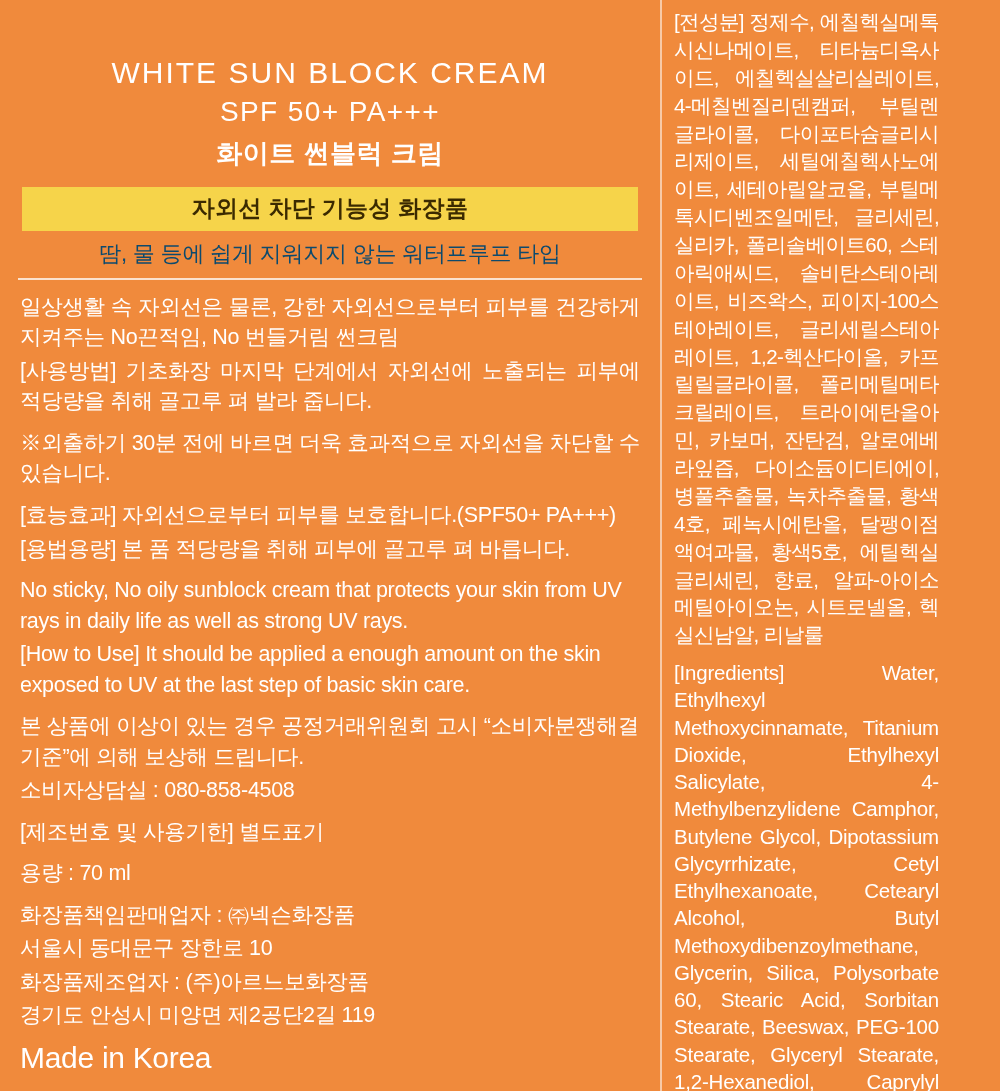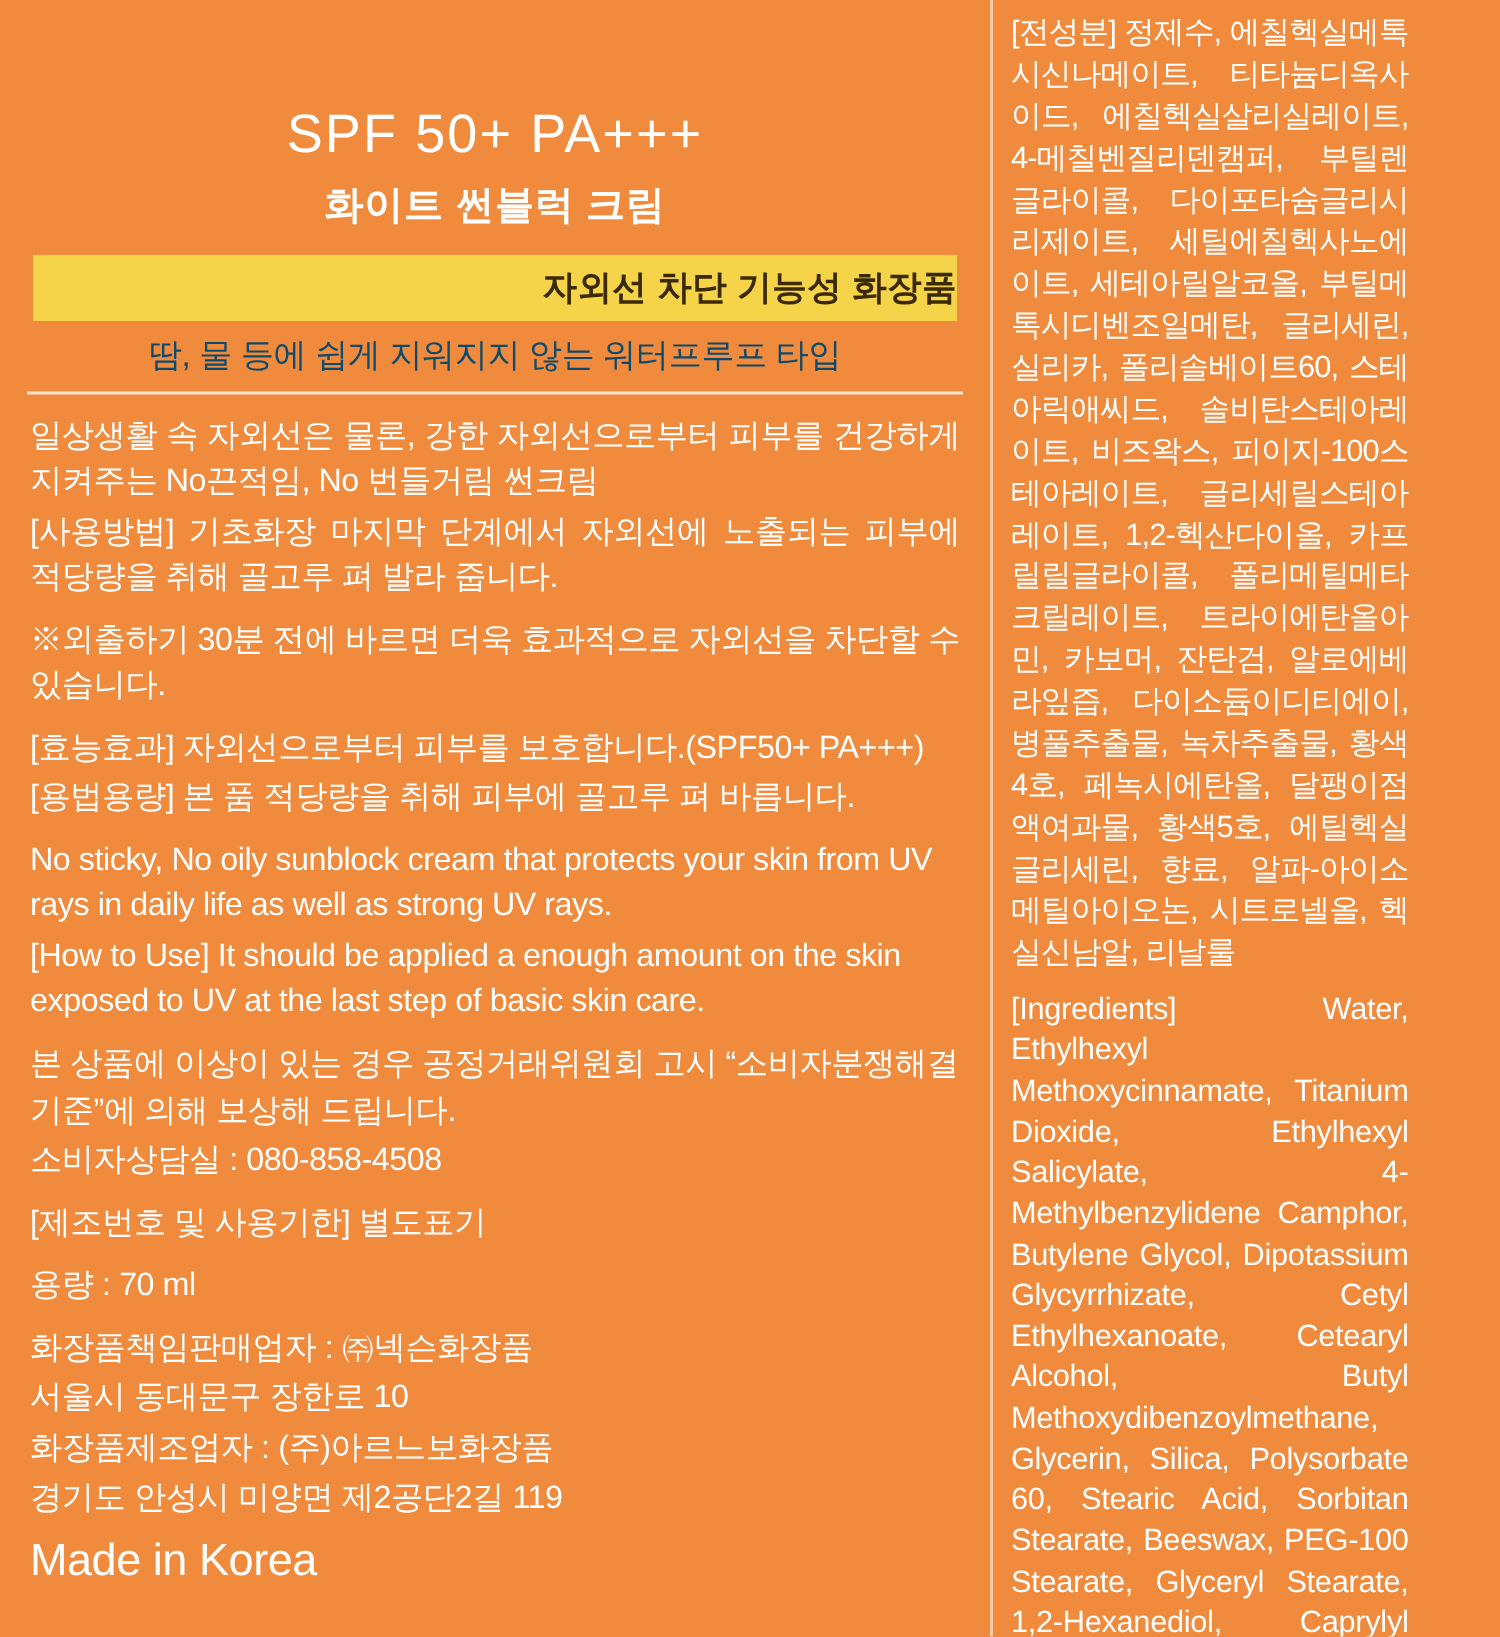--- a/index.html
+++ b/index.html
@@ -40,38 +40,38 @@
     text-align: center;
     padding-top: 54px;
   }
   .title-en1 {
     font-size: 30px;
     letter-spacing: 2.0px;
     line-height: 1.25;
     color: #ffffff;
   }
   .title-en2 {
-    font-size: 36px;
+    font-size: 28px;
     letter-spacing: 1.4px;
     line-height: 1.3;
     color: #ffffff;
-    margin-top: 12px;
+    margin-top: 2px;
   }
   .title-kr {
     font-size: 26px;
     font-weight: bold;
     letter-spacing: 0.5px;
     margin-top: 6px;
     color: #ffffff;
   }
   .yellow-bar {
     margin: 16px 22px 0 22px;
     background: #F6D44A;
     color: #3b2a00;
-    text-align: right;
+    text-align: center;
     font-size: 23px;
     font-weight: bold;
     padding: 6px 0 7px 0;
     letter-spacing: 0.3px;
   }
   .subline {
     text-align: center;
     font-size: 22px;
     color: #0c4a6e;
     margin-top: 8px;
@@ -124,20 +124,21 @@
   }
 </style>
 </head>
 <body>
 
 <div class="page">
 
   <div class="left-col">
 
     <div class="title-block">
+      <div class="title-en1">WHITE SUN BLOCK CREAM</div>
       <div class="title-en2">SPF 50+ PA+++</div>
       <div class="title-kr">화이트 썬블럭 크림</div>
     </div>
 
     <div class="yellow-bar">자외선 차단 기능성 화장품</div>
     <div class="subline">땀, 물 등에 쉽게 지워지지 않는 워터프루프 타입</div>
     <div class="hr-line"></div>
 
     <div class="body-text">
       <p class="justify-kr">일상생활 속 자외선은 물론, 강한 자외선으로부터 피부를 건강하게 지켜주는 No끈적임, No 번들거림 썬크림</p>

